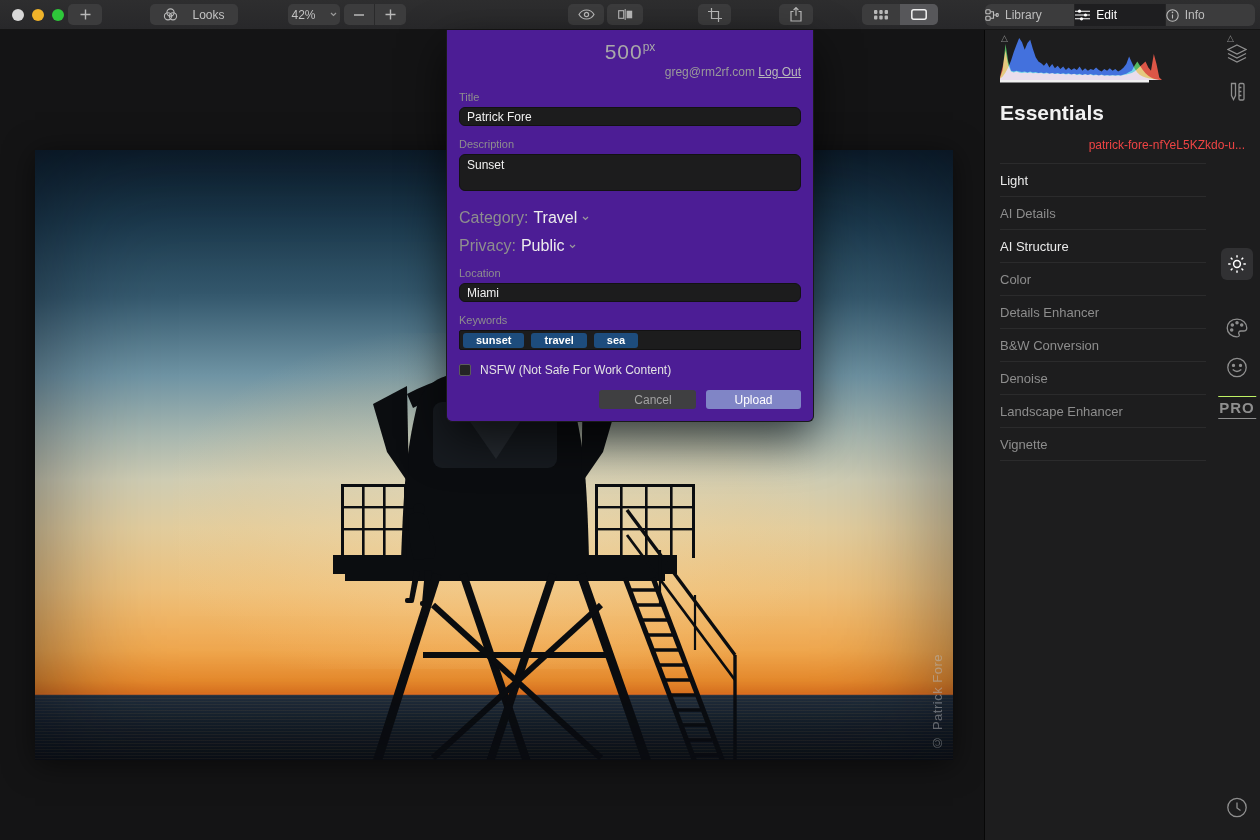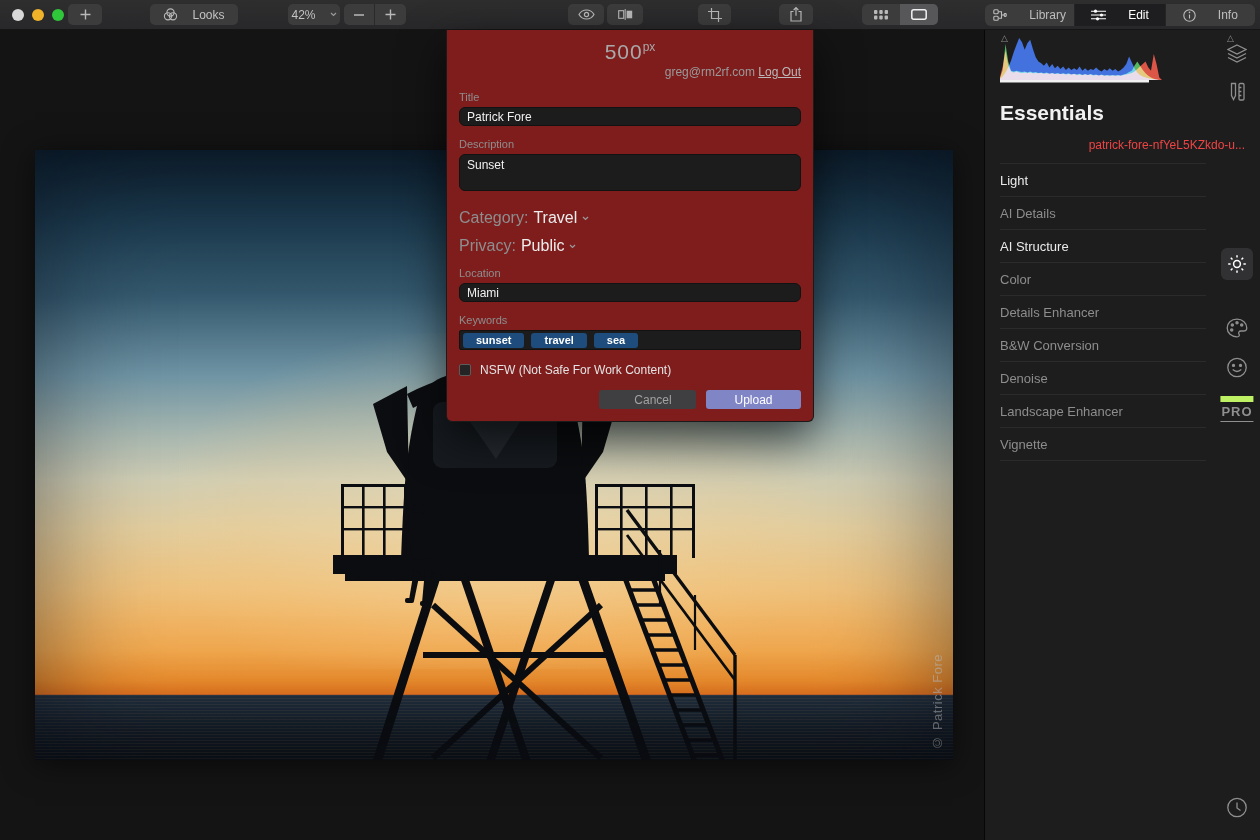--- a/index.html
+++ b/index.html
@@ -16,21 +16,21 @@
             gap:14px; cursor:default; }
   .tb-btn svg { display:block; }
   .pair { position:absolute; top:4px; height:21px; display:flex; background:#3c3c3d; border-radius:5px; overflow:hidden; }
   .pair .half { width:31px; display:flex; align-items:center; justify-content:center; }
   .pair .half:first-child { border-right:1px solid #2a2a2b; }
   .viewseg { position:absolute; top:4px; left:862px; height:21px; display:flex; border-radius:5px; overflow:hidden; }
   .viewseg .seg { width:38px; display:flex; align-items:center; justify-content:center; background:#3c3c3d; }
   .viewseg .seg.sel { background:#57575a; }
   .tabs { position:absolute; top:4px; left:985px; width:270px; height:22px; display:flex;
           border-radius:6px; overflow:hidden; background:#3c3c3d; }
-  .tab { flex:1; display:flex; align-items:center; justify-content:center; gap:22px;
+  .tab { flex:1; display:flex; align-items:center; gap:6px;
          color:#bdbdbd; font-size:12px; border-right:1px solid #242425; }
   .tab:last-child { border-right:none; }
   .tab.active { background:#1e1e20; color:#ffffff; }
 
   
   .canvas { position:absolute; left:0; top:30px; width:984px; height:810px; background:#141415; }
   .photo { position:absolute; left:35px; top:120px; width:918px; height:610px;
            box-shadow:0 4px 28px rgba(0,0,0,.55); overflow:hidden;
            background:linear-gradient(180deg,
              #0e2130 0%, #1d3c50 12%, #35596e 24%, #6f94a4 37%,
@@ -41,21 +41,21 @@
                  background:radial-gradient(ellipse at 50% 55%, rgba(255,232,190,.30), rgba(255,210,140,.12) 55%, transparent 75%); }
   .photo .sea-tex { position:absolute; left:0; top:89.4%; width:100%; height:10.6%;
                     background:repeating-linear-gradient(180deg, rgba(214,164,92,.10) 0 1px, transparent 1px 3px); opacity:.8; }
   .photo .horizon { position:absolute; left:0; top:89%; width:100%; height:2px; background:rgba(255,120,40,.35); }
   .photo .vig { position:absolute; inset:0; box-shadow:inset 0 0 120px rgba(5,10,20,.55); }
   .silhouette { position:absolute; left:0; top:0; }
   .watermark { position:absolute; right:8px; bottom:10px; color:rgba(235,235,235,.55);
                font-size:13px; letter-spacing:.5px; writing-mode:vertical-rl; transform:rotate(180deg); }
 
   
-  .dialog { position:absolute; left:446px; top:30px; width:368px; background:#7f1d1d;
+  .dialog { position:absolute; left:446px; top:30px; width:368px; background:#4c1d95;
             border:1px solid #1a1a1a; border-top:none; border-radius:0 0 6px 6px;
             box-shadow:0 18px 45px rgba(0,0,0,.65); z-index:50; padding:10px 12px 12px; color:#e6e6e6; }
   .dlg-logo { text-align:center; color:#a9a9a9; font-size:21px; letter-spacing:1px; height:23px; }
   .dlg-logo sup { font-size:12px; letter-spacing:0; }
   .dlg-account { text-align:right; font-size:12px; color:#9a9a9a; margin-top:2px; }
   .dlg-account a { color:#b9b9b9; text-decoration:underline; cursor:pointer; }
   .f-label { font-size:11px; color:#8e8e8e; margin-top:12px; }
   .f-input { width:100%; margin-top:4px; background:#1c1c1d; border:1px solid #121213; border-radius:6px;
              color:#f0f0f0; font-size:12px; font-family:"Liberation Sans",sans-serif; padding:2px 7px; height:19px; }
   textarea.f-input { height:37px; resize:none; line-height:14px; padding-top:3px; }
@@ -82,22 +82,22 @@
   .sb-title { margin:16px 0 0 15px; font-size:21px; font-weight:bold; color:#f1f1f1; }
   .sb-file { margin:13px 15px 0 15px; font-size:12px; color:#ef4444; white-space:nowrap; overflow:hidden;text-align:right; }
   .sb-list { margin:11px 0 0 15px; width:206px; border-top:1px solid #2b2b2c; }
   .sb-item { height:33px; display:flex; align-items:center; font-size:13px; color:#8d8d8d;
              border-bottom:1px solid #2b2b2c; cursor:default; }
   .sb-item.on { color:#eaeaea; }
   .rail { position:absolute; right:0; top:0; width:46px; height:100%; }
   .rail-ic { position:absolute; left:50%; transform:translateX(-50%); color:#8f8f8f; cursor:default; }
   .cat-box { position:absolute; left:50%; transform:translateX(-50%); width:32px; height:32px;
              background:#313133; border-radius:6px; display:flex; align-items:center; justify-content:center; }
-  .pro-badge { font-size:13px; font-weight:bold; letter-spacing:1px; color:#8f8f8f;
-               border-top:6px solid #bef264; border-bottom:1px solid #8f8f8f; padding:2px 1px; }
+  .pro-badge { font-size:15px; font-weight:bold; letter-spacing:1px; color:#8f8f8f;
+               border-top:1px solid #bef264; border-bottom:1px solid #8f8f8f; padding:2px 1px; }
 </style>
 </head>
 <body>
 
 <div class="toolbar">
   <div class="tl-group">
     <span class="tl" style="background:#d8d8d8"></span>
     <span class="tl" style="background:#f0b32a"></span>
     <span class="tl" style="background:#2ec83a"></span>
   </div>

